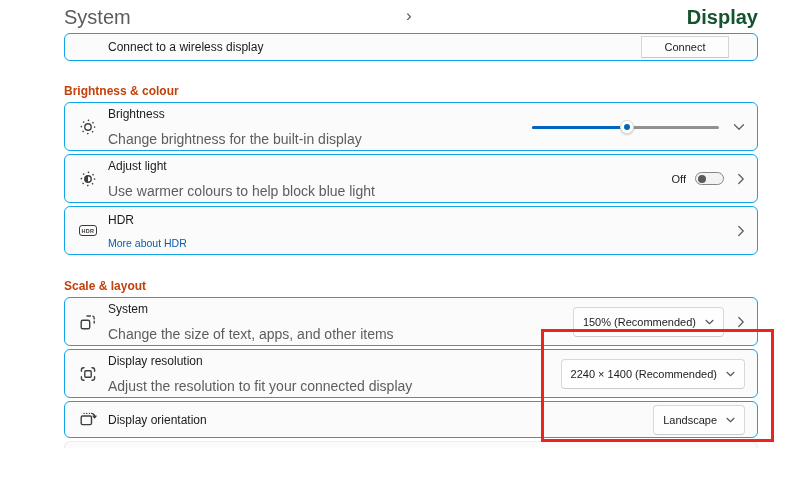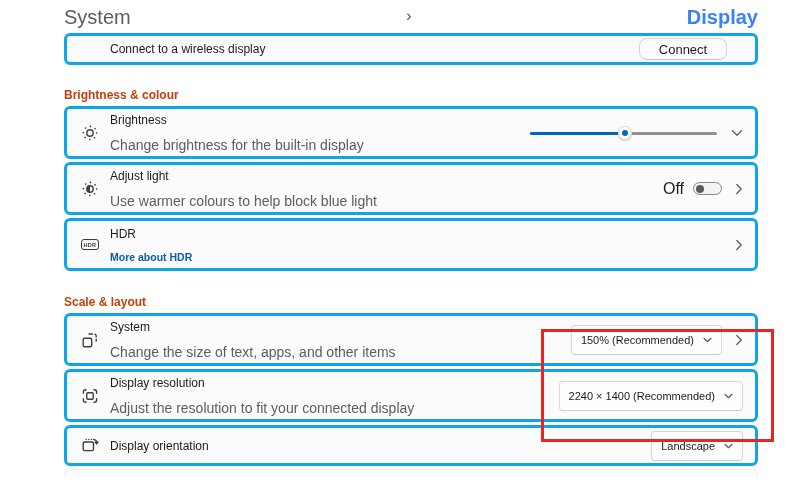--- a/index.html
+++ b/index.html
@@ -4,52 +4,52 @@
 <style>
   * { margin:0; padding:0; box-sizing:border-box; }
   html,body { width:800px; height:500px; background:#ffffff; overflow:hidden;
     font-family:"Liberation Sans", sans-serif; -webkit-font-smoothing:antialiased; }
   .content { position:relative; margin-left:64px; width:694px; }
 
   
   .breadcrumb { display:flex; align-items:center; padding-top:4px; height:30px;justify-content:space-between; }
   .crumb-parent { font-size:20px; color:#5c5c5c; font-weight:400; cursor:pointer; }
   .crumb-sep { font-size:17px; color:#5c5c5c; margin:0 10px; padding-bottom:2px; }
-  .crumb-current { font-size:20px; color:#3b82f6; font-weight:700; }
-
-  
-  .card { background:#fbfbfb; border:3px solid #0ea5e9; border-radius:6px;
+  .crumb-current { font-size:20px; color:#14532d; font-weight:700; }
+
+  
+  .card { background:#fbfbfb; border:1px solid #0ea5e9; border-radius:6px;
           margin-top:3px; overflow:hidden; }
   .row { display:flex; align-items:center; height:47px; padding:0 12px 0 14px; cursor:pointer; }
   .row-sm { height:26px; padding-left:43px; }
   .row-md { height:35px; }
   .icon-box { width:18px; height:18px; flex:none; margin-right:11px;
               display:flex; align-items:center; justify-content:center; }
   .titles { display:flex; flex-direction:column; gap:10px; }
   .title { font-size:12px; color:#1b1b1b; }
   .subtitle { font-size:14px; color:#5d5d5d; }
-  .link { font-size:10.5px; font-weight:700; color:var(--link,#0b5cad); cursor:pointer; }
+  .link { font-size:10.5px; font-weight:400; color:var(--link,#0b5cad); cursor:pointer; }
   .controls { margin-left:auto; display:flex; align-items:center; }
 
   .section-heading { font-size:12px; font-weight:700; color:#c2410c; margin:24px 0 4px; }
   .section-heading.first { margin-top:23px; }
 
   
   .btn { background:#fdfdfd; border:1px solid #d5d5d5; border-bottom-color:#c7c7c7;
-         border-radius:8px; min-width:88px; height:22px; font-size:13px; color:#1b1b1b;
+         border-radius:0; min-width:88px; height:22px; font-size:11px; color:#1b1b1b;
          display:flex; align-items:center; justify-content:center; margin-right:16px;
          cursor:pointer; font-family:inherit; }
 
   
   .dropdown { display:inline-flex; align-items:center; gap:9px; background:#fefefe;
               border:1px solid #d8d8d8; border-bottom-color:#cccccc; border-radius:4px;
               height:30px; padding:0 9px; font-size:11px; color:#1b1b1b; cursor:pointer; }
 
   
-  .toggle-label { font-size:16px; color:#1b1b1b; margin-right:9px;text-align:right; }
+  .toggle-label { font-size:11px; color:#1b1b1b; margin-right:9px;text-align:right; }
   .toggle { position:relative; width:29px; height:13px; border:1px solid #868686;
             border-radius:8px; background:#f3f3f3; margin-right:13px; cursor:pointer; flex:none; }
   .toggle-knob { position:absolute; left:2px; top:1.5px; width:8px; height:8px;
                  border-radius:50%; background:#5a5a5a; }
 
   
   .slider { position:relative; width:187px; height:14px; margin-right:14px; cursor:pointer; }
   .slider-track { position:absolute; top:6px; left:0; right:0; height:3px;
                   border-radius:2px; background:#919191; }
   .slider-fill { position:absolute; top:6px; left:0; height:3px;

